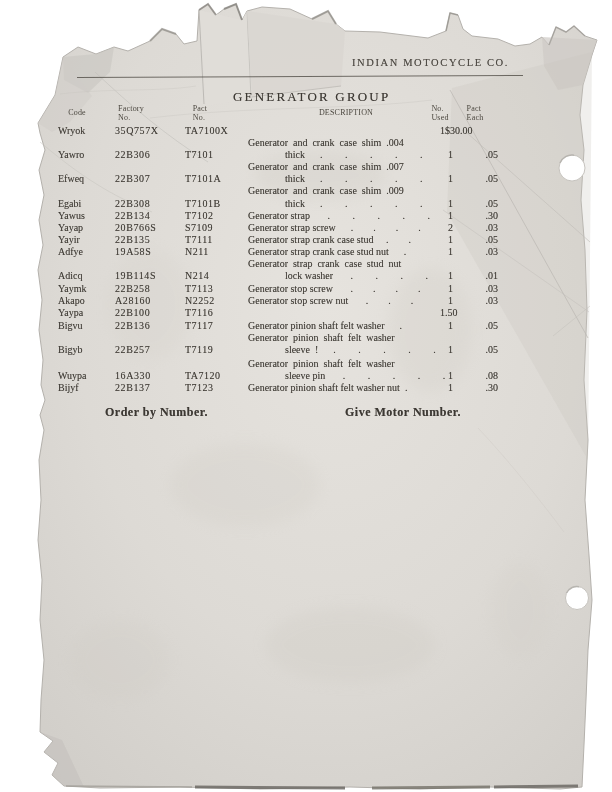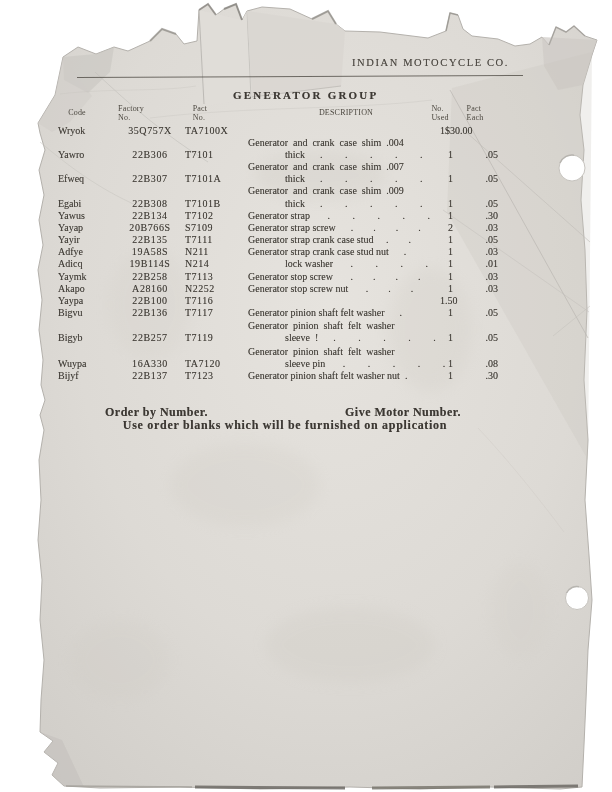--- a/index.html
+++ b/index.html
@@ -5,31 +5,31 @@
   html,body{margin:0;padding:0;background:#ffffff;}
   .page{position:relative;width:612px;height:792px;background:#ffffff;overflow:hidden;
         font-family:"Liberation Serif","DejaVu Serif",serif;}
   .paper-svg{position:absolute;left:0;top:0;}
   .content{position:absolute;left:0;top:16px;width:533px;height:792px;color:#45413b;padding-left:40px;}
 
   .company{position:absolute;left:352px;top:41px;font-size:10.5px;letter-spacing:1.6px;
            color:#4e4a44;white-space:nowrap;text-shadow:0 0 .6px rgba(78,74,68,.55);}
   .rule{position:absolute;left:77px;top:60px;width:446px;height:1px;
         background:rgba(80,76,70,.8);transform:rotate(-0.25deg);}
-  .title{position:absolute;left:233px;top:73px;font-size:11px;font-weight:bold;
+  .title{position:absolute;left:233px;top:73px;font-size:13px;font-weight:normal;
          letter-spacing:2.2px;color:#3d3934;white-space:nowrap;text-shadow:0 0 .5px rgba(61,57,52,.5);}
 
   .hdr{position:absolute;font-size:8px;line-height:8.6px;text-align:left;
        transform:translateX(-50%);color:#4b473f;letter-spacing:.2px;white-space:nowrap;}
 
   .tbl{position:absolute;left:58px;top:109px;width:440px;}
   .row{display:grid;grid-template-columns:57px 70px 63px 197px 8px 45px;align-items:end;}
   .row .c{font-size:10px;line-height:12.1px;white-space:pre;color:#413d37;
           text-shadow:0 0 .5px rgba(65,61,55,.45);}
-  .row .fact{letter-spacing:.6px;text-align:center;}
+  .row .fact{letter-spacing:.6px;}
   .row .part{letter-spacing:.5px;font-family:Liberation Serif, serif;}
   .row .used,.row .price{text-align:right;}
   .desc{overflow:hidden;}
   .desc .ln{height:12.1px;overflow:hidden;}
   .desc .cont{padding-left:37px;}
 
   .foot{position:absolute;font-weight:bold;font-size:12px;color:#3c3833;
         letter-spacing:.5px;white-space:nowrap;text-shadow:0 0 .5px rgba(60,56,51,.5);}
   .foot.order{left:105px;top:389px;}
   .foot.motor{left:345px;top:389px;}
@@ -196,21 +196,21 @@
       <div class="c fact">19A58S</div>
       <div class="c part">N211</div>
       <div class="c desc"><div class="ln">Generator strap crank case stud nut      .</div></div>
       <div class="c used">1</div>
       <div class="c price">.03</div>
     </div>
         <div class="row">
       <div class="c code">Adicq</div>
       <div class="c fact">19B114S</div>
       <div class="c part">N214</div>
-      <div class="c desc"><div class="ln cont">lock washer       .         .         .         .         .         .</div></div>
+      <div class="c desc"><div class="ln">Generator  strap  crank  case  stud  nut</div><div class="ln cont">lock washer       .         .         .         .         .         .</div></div>
       <div class="c used">1</div>
       <div class="c price">.01</div>
     </div>
         <div class="row" style="margin-top: 1px;">
       <div class="c code">Yaymk</div>
       <div class="c fact">22B258</div>
       <div class="c part">T7113</div>
       <div class="c desc"><div class="ln">Generator stop screw       .        .        .        .</div></div>
       <div class="c used">1</div>
       <div class="c price">.03</div>
@@ -259,16 +259,15 @@
       <div class="c fact">22B137</div>
       <div class="c part">T7123</div>
       <div class="c desc"><div class="ln">Generator pinion shaft felt washer nut  .</div></div>
       <div class="c used">1</div>
       <div class="c price">.30</div>
     </div>
       </div>
 
     <div class="foot order">Order by Number.</div>
     <div class="foot motor">Give Motor Number.</div>
-    <div class="foot note">Use order blanks which will be furnished on application</div>
   </div>
 
 </div>
 
 </body></html>

